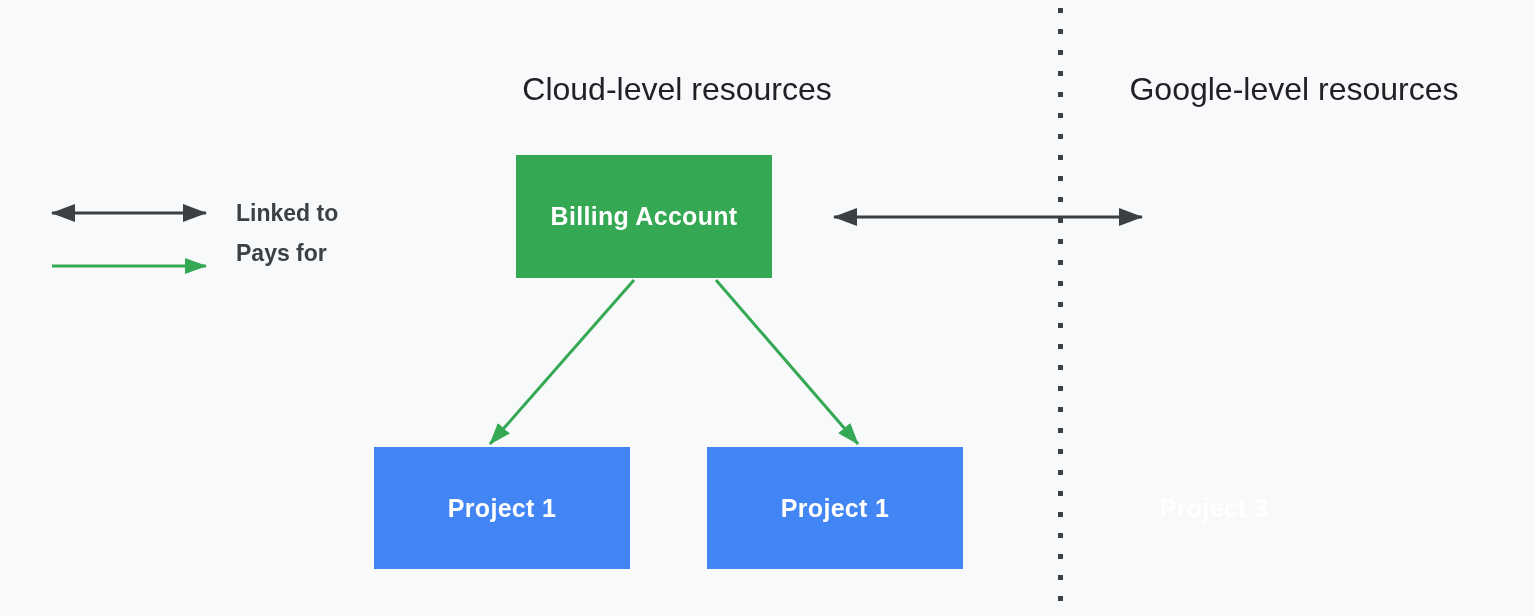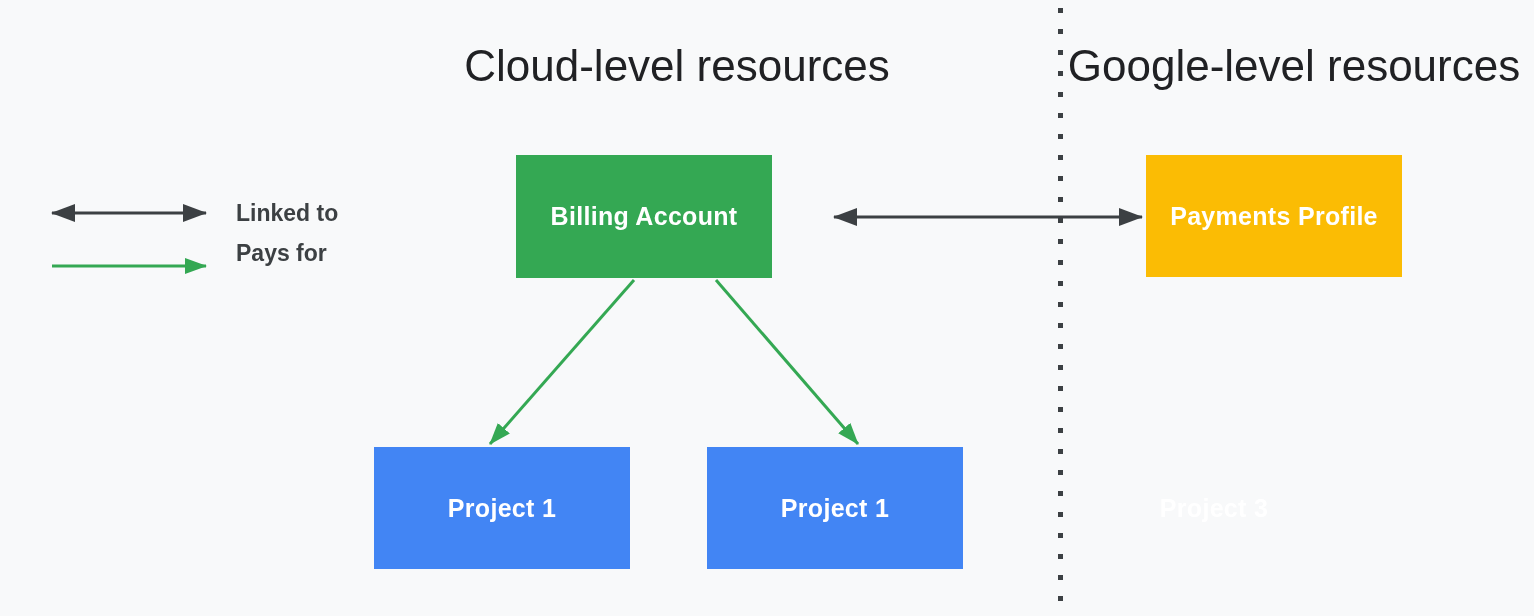--- a/index.html
+++ b/index.html
@@ -17,23 +17,23 @@
   body{
     font-family:"Liberation Sans","DejaVu Sans",sans-serif;
     background:var(--color-background);
     position:relative;
     overflow:hidden;
   }
   .canvas{position:absolute;inset:0;width:1534px;height:616px;}
 
   .heading{
     position:absolute;
-    top:45px;
+    top:68px;
     transform:translateX(-50%);
-    font-size:44px;
+    font-size:32px;
     line-height:42px;
     font-weight:400;
     color:var(--color-heading_text);
     white-space:nowrap;
   }
   .heading.left{left:677px;}
   .heading.right{left:1294px;}
 
   .node{
     position:absolute;
@@ -99,23 +99,20 @@
 
   <div class="heading left">Cloud-level resources</div>
   <div class="heading right">Google-level resources</div>
 
   <div class="legend-label linked">Linked to</div>
   <div class="legend-label pays">Pays for</div>
 
   <div class="node billing">
     <span>Billing Account</span>
   </div>
-  <div class="node payments">
-    <span>Payments Profile</span>
-  </div>
   <div class="node project1">
     <span>Project 1</span>
   </div>
   <div class="node project2">
     <span>Project 1</span>
   </div>
   <div class="node project3">
     <span>Project 3</span>
   </div>
 

